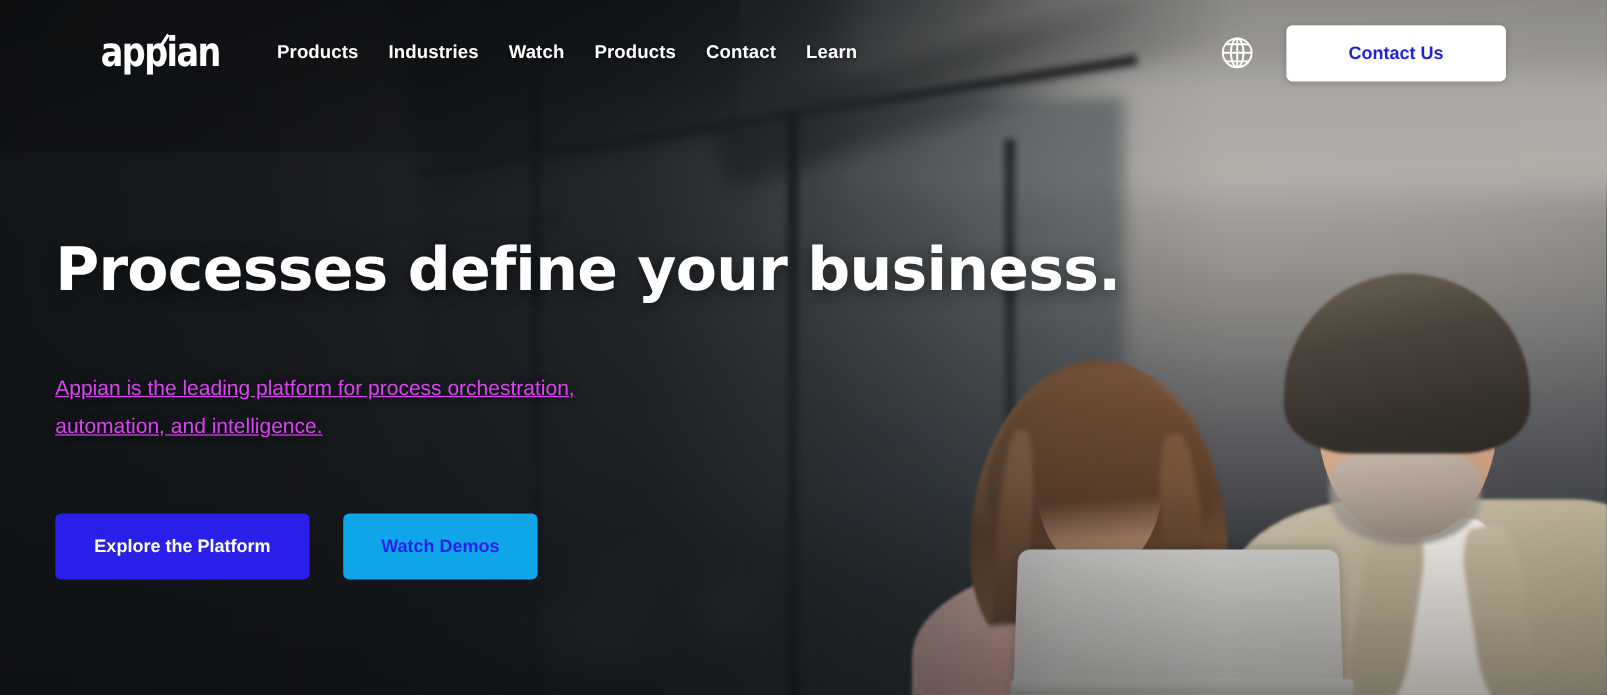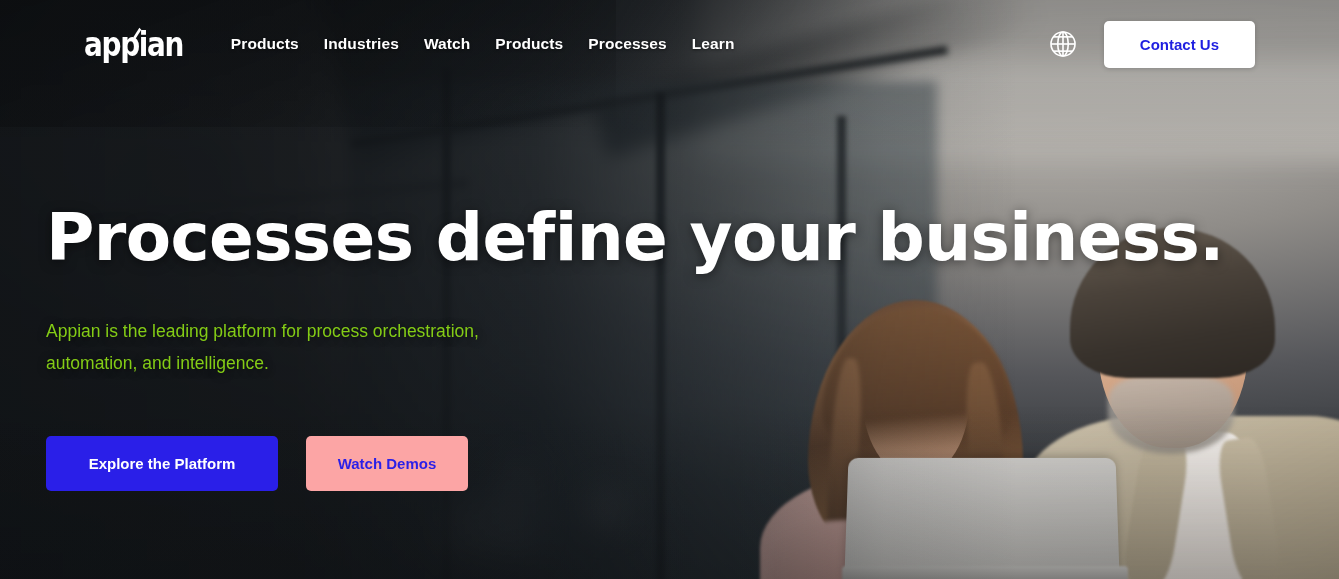--- a/index.html
+++ b/index.html
@@ -216,46 +216,46 @@
     letter-spacing:.1px; white-space:nowrap;
     text-shadow:0 1px 3px rgba(0,0,0,.55);
   }
   .header-right {
     margin-left:auto; display:flex; align-items:center; gap:26px; margin-right:84px;
   }
   .globe { width:30px; height:30px; display:block; }
   .contact-btn {
     background:#fff; color:#1f1fe0;
     font-size:15px; font-weight:600;
-    padding:15px 36px; border:none; border-radius:5px; cursor:pointer;
+    padding:15px 52px; border:none; border-radius:5px; cursor:pointer;
     font-family:"Liberation Sans", sans-serif;
     box-shadow:0 1px 5px rgba(0,0,0,.18);
     white-space:nowrap;
   }
 
   
   .hero { position:absolute; left:46px; top:188px; z-index:15; width:760px; }
   .hl {
-    color:#fff; font-size:66px; font-weight:700; line-height:1.5;
+    color:#fff; font-size:50px; font-weight:700; line-height:1.5;
     letter-spacing:-.6px; white-space:nowrap;
     font-family:"DejaVu Sans", sans-serif;
     text-shadow:0 2px 12px rgba(0,0,0,.5);
   }
   .sub {
-    color:#84cc16; font-size:17.5px; line-height:1.85; margin-top:28px;
-    max-width:520px; text-shadow:0 1px 8px rgba(0,0,0,.6);
+    color:#d946ef; font-size:17.5px; line-height:1.85; margin-top:44px;
+    max-width:520px; text-shadow:0 1px 8px rgba(0,0,0,.6);text-decoration:underline;
   }
   .cta-row { display:flex; gap:28px; margin-top:56px; }
   .btn {
     border:none; border-radius:5px; cursor:pointer; font-weight:600;
     font-size:15px; font-family:"Liberation Sans", sans-serif;
     padding:19px 0; text-align:center; white-space:nowrap;
   }
-  .btn-primary { background:#2a1fe8; color:#fff; width:232px; }
-  .btn-secondary { background:#fca5a5; color:#2a1fe8; width:162px; }
+  .btn-primary { background:#2a1fe8; color:#fff; width:212px; }
+  .btn-secondary { background:#0ea5e9; color:#2a1fe8; width:162px; }
 </style>
 </head>
 <body>
 
 <div id="stage">
 
   <div class="bg-base"></div>
   <div class="ceiling"></div>
   <div class="ceiling-2"></div>
   <div class="beam"></div>
@@ -305,21 +305,21 @@
     <div class="logo">
       <span>appian</span>
       <span class="acc"></span>
     </div>
 
     <nav class="nav">
       <a href="#">Products</a>
       <a href="#">Industries</a>
       <a href="#">Watch</a>
       <a href="#">Products</a>
-      <a href="#">Processes</a>
+      <a href="#">Contact</a>
       <a href="#">Learn</a>
     </nav>
 
     <div class="header-right">
       <svg class="globe" viewBox="0 0 24 24" fill="none" stroke="#ffffff" stroke-width="1.3">
         <circle cx="12" cy="12" r="9.6"></circle>
         <ellipse cx="12" cy="12" rx="4.2" ry="9.6"></ellipse>
         <line x1="2.4" y1="12" x2="21.6" y2="12"></line>
         <line x1="4.1" y1="6.3" x2="19.9" y2="6.3"></line>
         <line x1="4.1" y1="17.7" x2="19.9" y2="17.7"></line>

